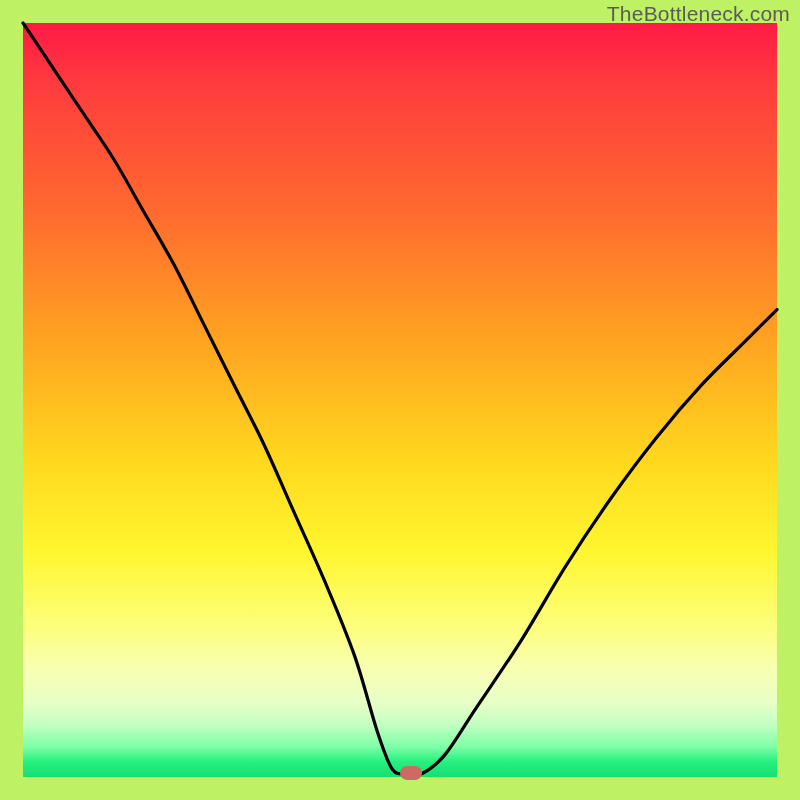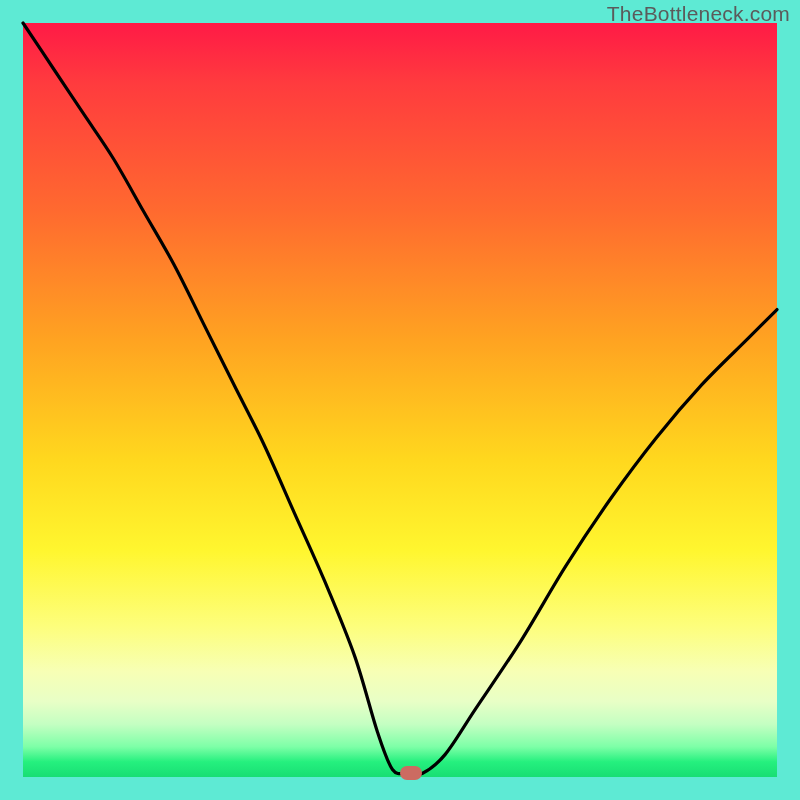--- a/index.html
+++ b/index.html
@@ -8,21 +8,21 @@
     width: 800px;
     height: 800px;
     background: #000;
     overflow: hidden;
     font-family: Arial, Helvetica, sans-serif;
   }
   .frame {
     position: relative;
     width: 800px;
     height: 800px;
-    background: #5eead4;
+    background: #bef264;
   }
   .plot-area {
     position: absolute;
     left: 23px;
     top: 23px;
     width: 754px;
     height: 754px;
     
     background: linear-gradient(to bottom,
       #ff1a46 0%,

